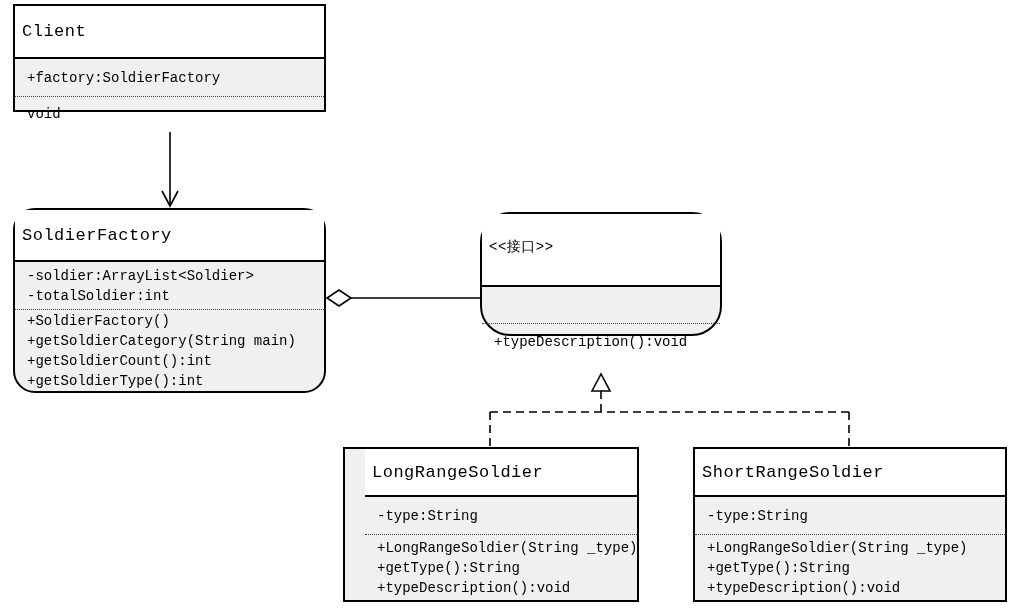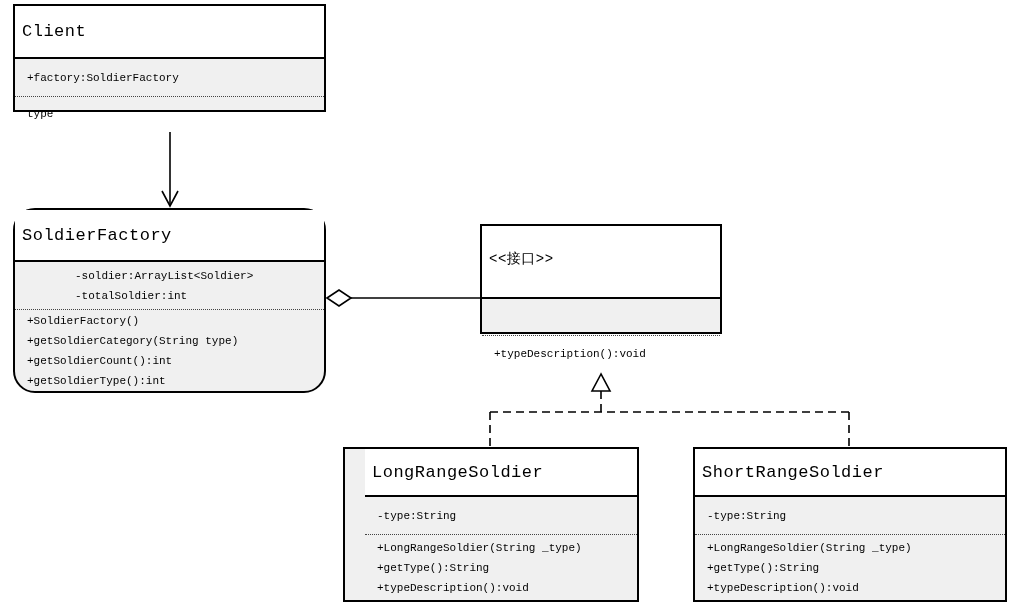--- a/index.html
+++ b/index.html
@@ -43,21 +43,21 @@
     box-sizing: border-box;
     display: flex;
     flex-direction: column;
     justify-content: center;
     padding-left: 12px;
   }
   .sec.methods {
     border-top: 1px dotted #444;
   }
   .member {
-    font-size: 11px;
+    font-size: 14px;
     line-height: 20px;
     white-space: nowrap;
   }
   svg.connectors {
     position: absolute;
     left: 0;
     top: 0;
     z-index: 2;
     pointer-events: none;
   }
@@ -68,41 +68,41 @@
 <div id="canvas">
 
   <div class="uml-class" style="left:13px; top:4px; width:313px; height:108px;">
     <div class="box-title" style="height:53px;">
       <span>Client</span>
     </div>
     <div class="sec attrs" style="height:37px;">
       <div class="member">+factory:SoldierFactory</div>
     </div>
     <div class="sec methods" style="height:34px;">
-      <div class="member">type</div>
+      <div class="member">void</div>
     </div>
   </div>
 
   <div class="uml-class" style="left:13px; top:208px; width:313px; height:185px;border-radius:22px;">
     <div class="box-title" style="height:52px;">
       <span>SoldierFactory</span>
     </div>
-    <div class="sec attrs" style="height:47px;margin-left:48px;">
+    <div class="sec attrs" style="height:47px;">
       <div class="member">-soldier:ArrayList&lt;Soldier&gt;</div>
       <div class="member">-totalSoldier:int</div>
     </div>
     <div class="sec methods" style="height:82px;">
       <div class="member">+SoldierFactory()</div>
-      <div class="member">+getSoldierCategory(String type)</div>
+      <div class="member">+getSoldierCategory(String main)</div>
       <div class="member">+getSoldierCount():int</div>
       <div class="member">+getSoldierType():int</div>
     </div>
   </div>
 
-  <div class="uml-class" style="left:480px; top:224px; width:242px; height:110px;">
+  <div class="uml-class" style="left:480px; top:212px; width:242px; height:124px;border-radius:30px;">
     <div class="box-title" style="height:73px;">
       <span class="stereotype">&lt;&lt;接口&gt;&gt;</span>
     </div>
     <div class="sec attrs" style="height:36px;"></div>
     <div class="sec methods" style="height:36px;">
       <div class="member">+typeDescription():void</div>
     </div>
   </div>
 
   <div class="uml-class" style="left:343px; top:447px; width:296px; height:155px;padding-left:20px;">

